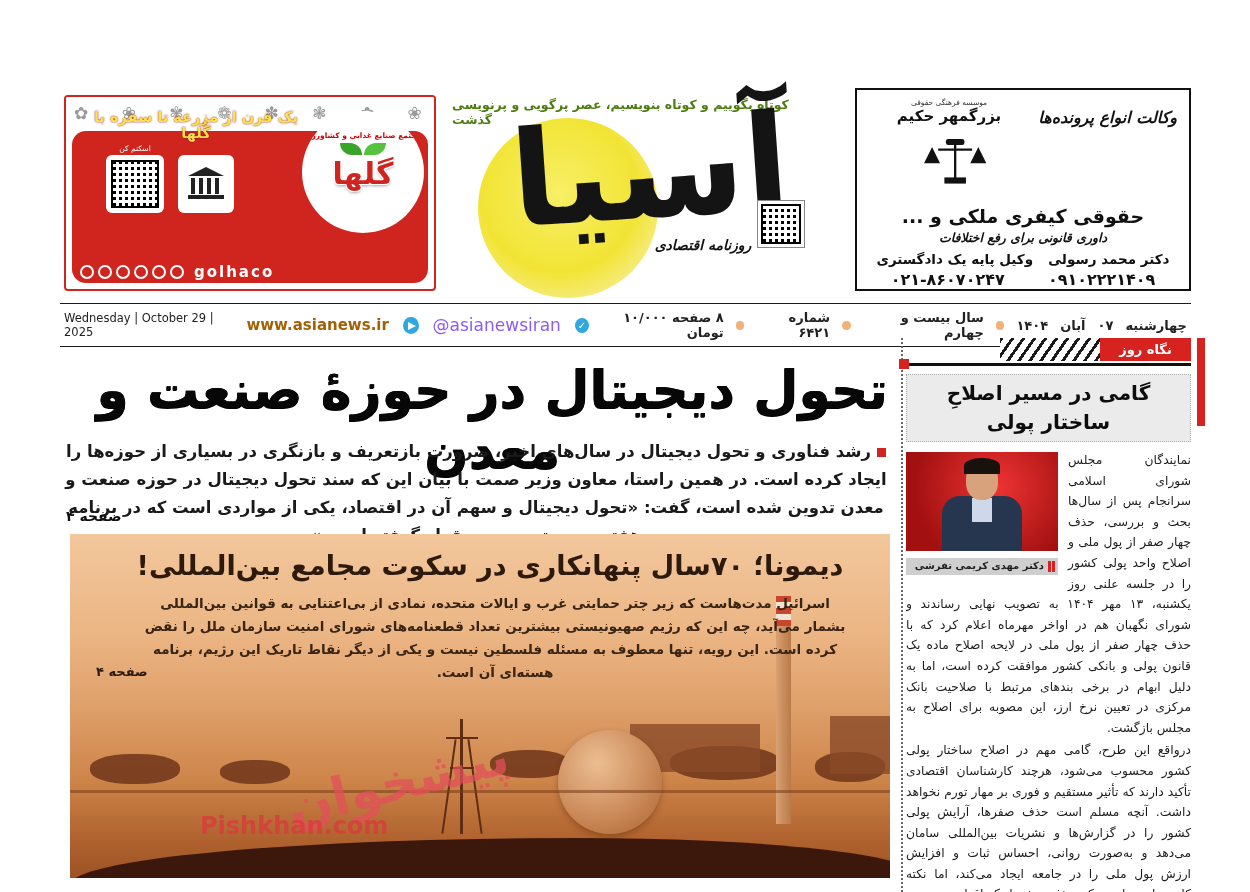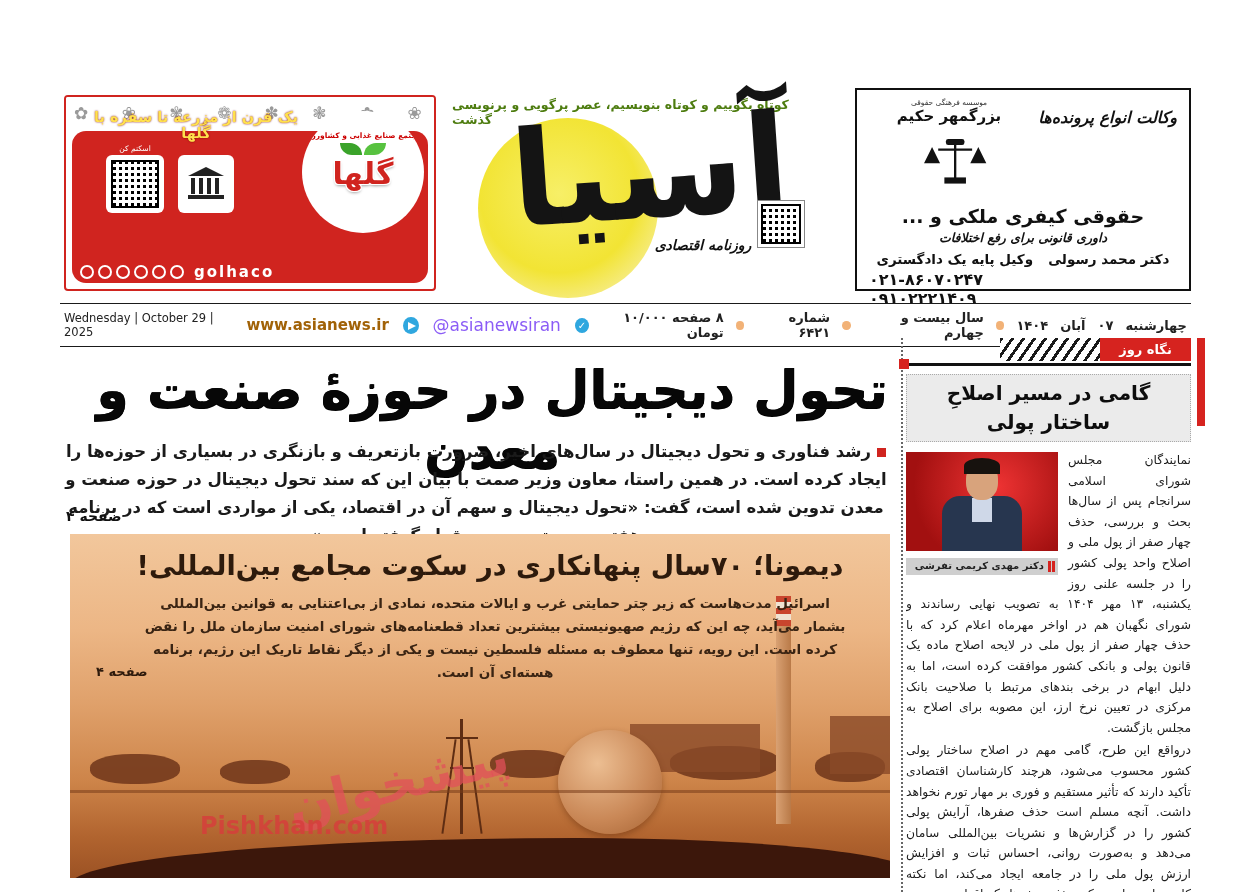--- a/index.html
+++ b/index.html
@@ -43,21 +43,21 @@
   
   .legal{left:855px;top:88px;width:336px;height:203px;border:2.5px solid #101010;background:#fff;padding:8px 12px;direction:rtl;}
   .legal-row1{display:flex;justify-content:space-between;align-items:flex-start;}
   .legal-srv-top{font-size:16px;font-weight:bold;font-style:italic;margin-top:10px;}
   .legal-logoblock{text-align:center;width:120px;position:relative;margin-left:20px;}
   .legal-inst{font-size:7.5px;color:#333;}
   .legal-name{font-size:15px;font-weight:bold;}
   .legal-main{font-size:19px;font-weight:bold;text-align:center;margin-top:2px;}
   .legal-sub{font-size:12.5px;font-weight:bold;font-style:italic;text-align:center;margin-top:3px;}
   .legal-lawyers{display:flex;justify-content:space-around;font-size:13.5px;font-weight:bold;margin-top:6px;}
-  .legal-phones{display:flex;justify-content:space-around;font-size:16px;font-weight:bold;margin-top:3px;direction:ltr;flex-direction:column;}
+  .legal-phones{display:flex;justify-content:space-around;font-size:16px;font-weight:bold;margin-top:3px;direction:ltr;}
 
   
   .dateline{left:60px;top:303px;width:1131px;height:44px;border-top:1.5px solid #1a1a1a;border-bottom:1.5px solid #1a1a1a;
      display:flex;align-items:center;justify-content:space-between;padding:0 4px;}
   .dl-left{display:flex;align-items:center;gap:14px;direction:ltr;}
   .dl-date{font-size:11.5px;color:#222;}
   .dl-site{font-size:15px;font-weight:bold;color:#a16207;}
   .tg{width:17px;height:17px;border-radius:50%;background:#2fa7df;position:relative;}
   .tg::after{content:"";position:absolute;left:5px;top:5px;border-left:8px solid #fff;border-top:4px solid transparent;border-bottom:4px solid transparent;}
   .dl-handle{font-size:17px;font-weight:normal;color:#8b5cf6;}

